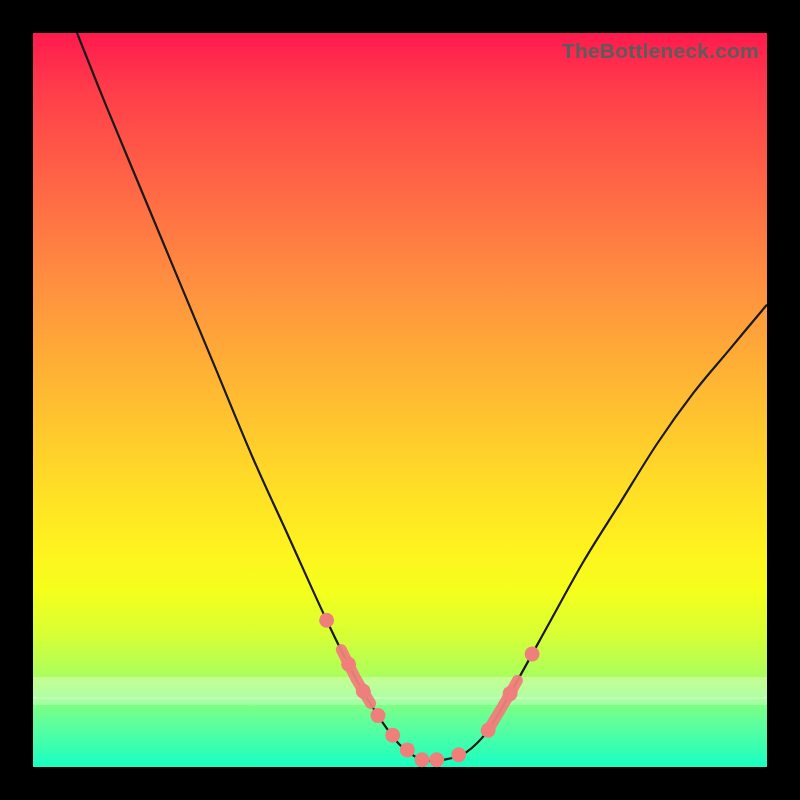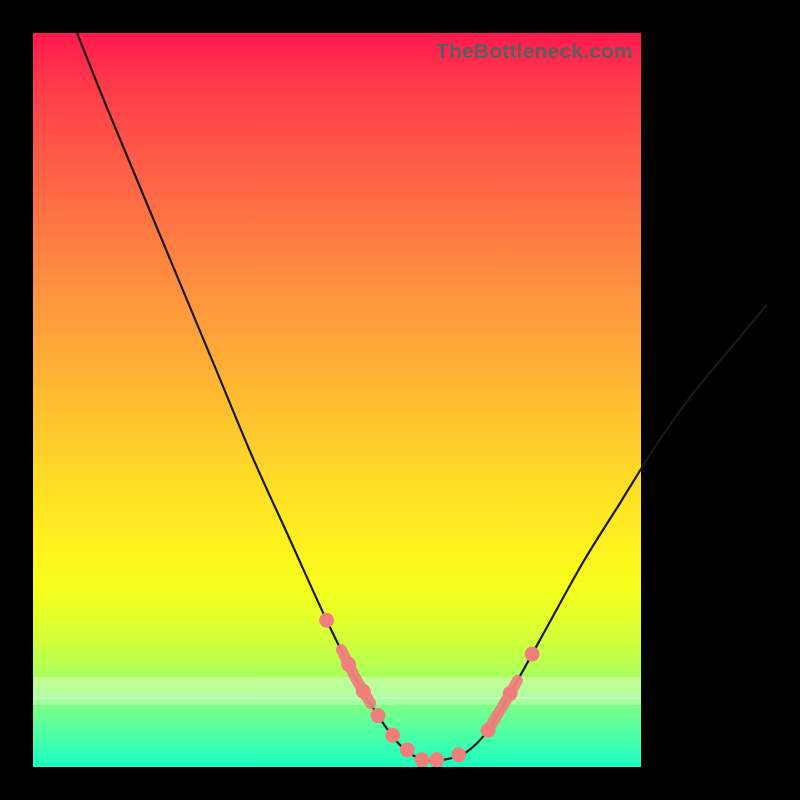--- a/index.html
+++ b/index.html
@@ -16,21 +16,21 @@
     left: 0;
     top: 0;
     width: 800px;
     height: 800px;
     background: #000;
   }
   .plot {
     position: absolute;
     left: 33px;
     top: 33px;
-    width: 608px;
+    width: 734px;
     height: 734px;
     background: linear-gradient(to bottom,
       #ff1a4e 0%,
       #ff3e4a 8%,
       #ff6a45 22%,
       #ff8f40 34%,
       #ffb733 48%,
       #ffd928 60%,
       #fff21f 70%,
       #f5ff1c 76%,

